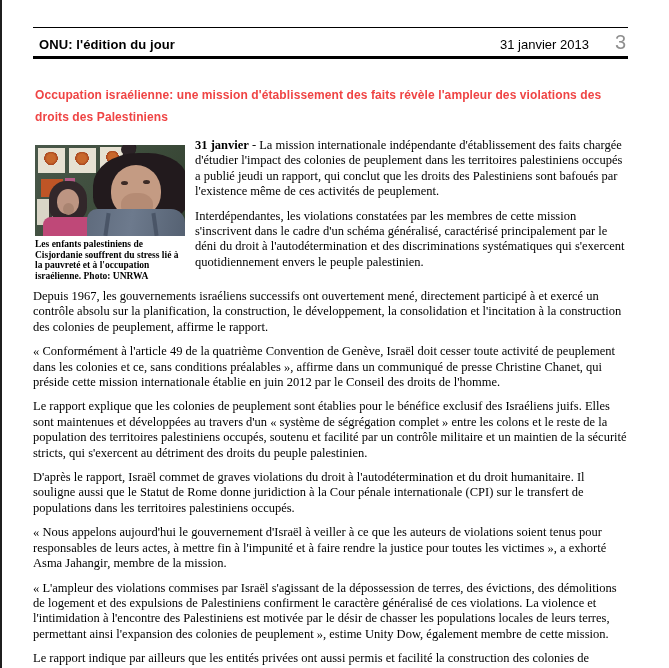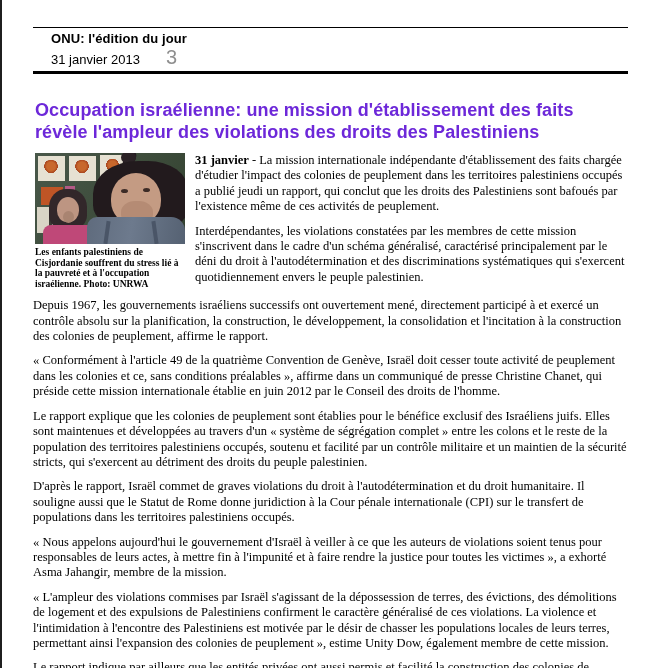--- a/index.html
+++ b/index.html
@@ -19,21 +19,20 @@
   
   .hdr {
     margin-top: 27px;
     border-top: 1px solid #000;
     border-bottom: 3px solid #000;
     padding: 3px 2px 2px 6px;
     display: flex;
     align-items: baseline;
     justify-content: space-between;
     font-family: "Liberation Sans", sans-serif;
-    flex-direction: column;
   }
   .hdr-left {
     font-size: 13px;
     font-weight: 700;
     letter-spacing: 0.1px;
   }
   .hdr-right { display: flex; align-items: baseline; margin-left: 12px; }
   .hdr-date {
     font-size: 13px;
     font-weight: 400;
@@ -42,31 +41,31 @@
     font-size: 20px;
     color: #8f8f8f;
     margin-left: 26px;
     font-weight: 400;
   }
   
   .title {
     margin: 25px 0 0 2px;
     font-family: "Liberation Sans", sans-serif;
     font-weight: 700;
-    font-size: 18px;
+    font-size: 12px;
     line-height: 22px;
-    color: #6d28d9;
+    color: #ef4444;
     letter-spacing: 0.1px;
   }
   
   .content { margin-top: 10px; }
   .figure {
     float: left;
     width: 152px;
-    margin: 0 8px 4px 2px;
+    margin: 7px 8px 4px 2px;
   }
   .photo {
     position: relative;
     width: 150px;
     height: 91px;
     overflow: hidden;
     background: linear-gradient(125deg, #49584a 0%, #3d4c3b 55%, #32402f 100%);
   }
   .photo div { position: absolute; }
   .poster { background: #e6e1d2; }

